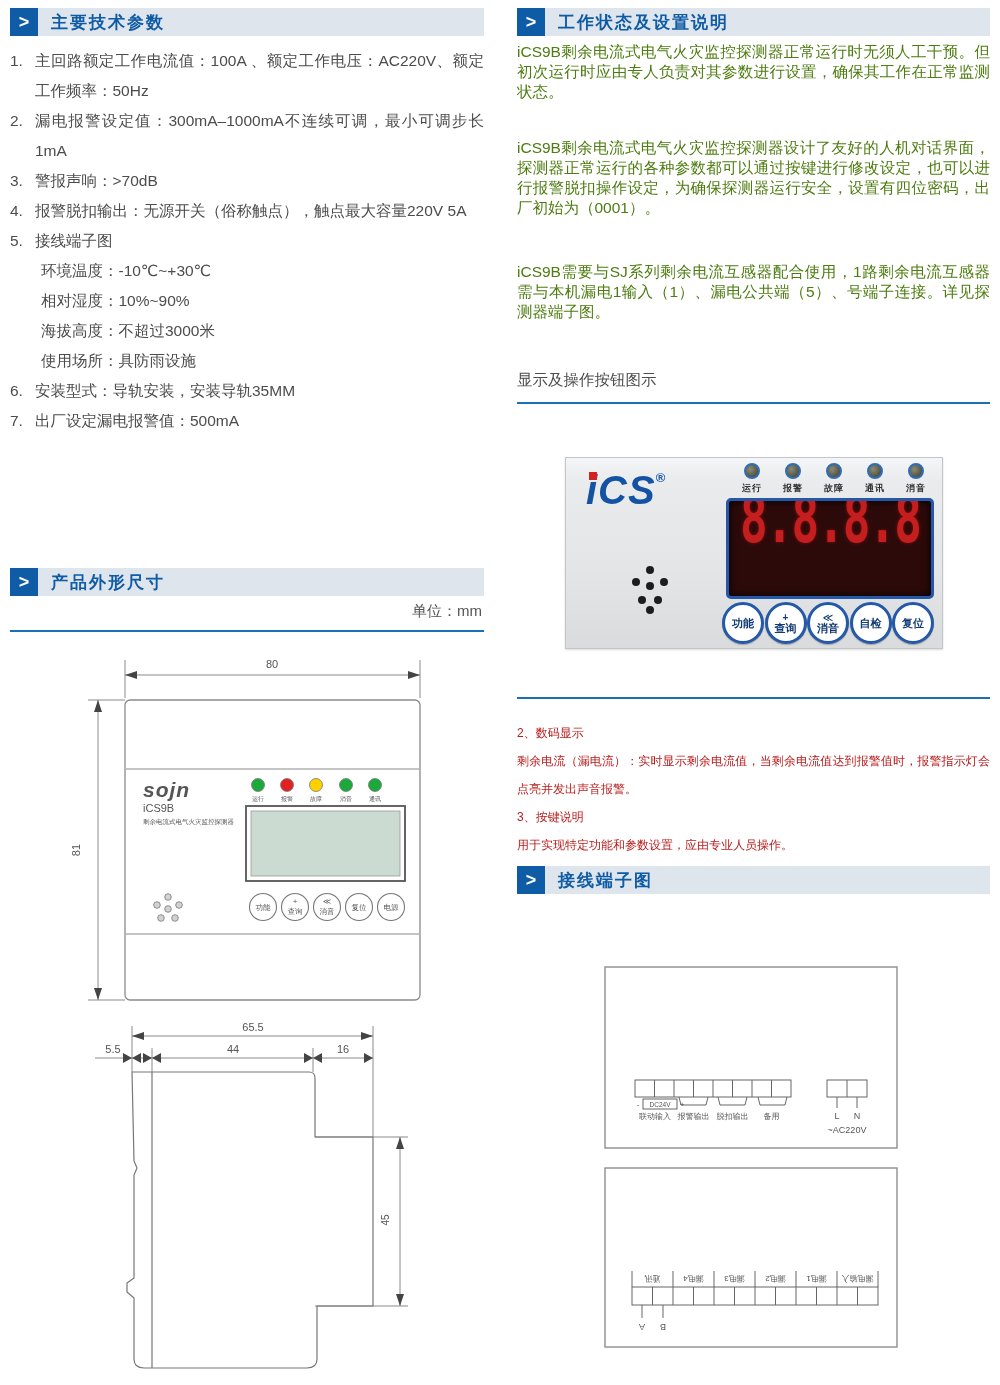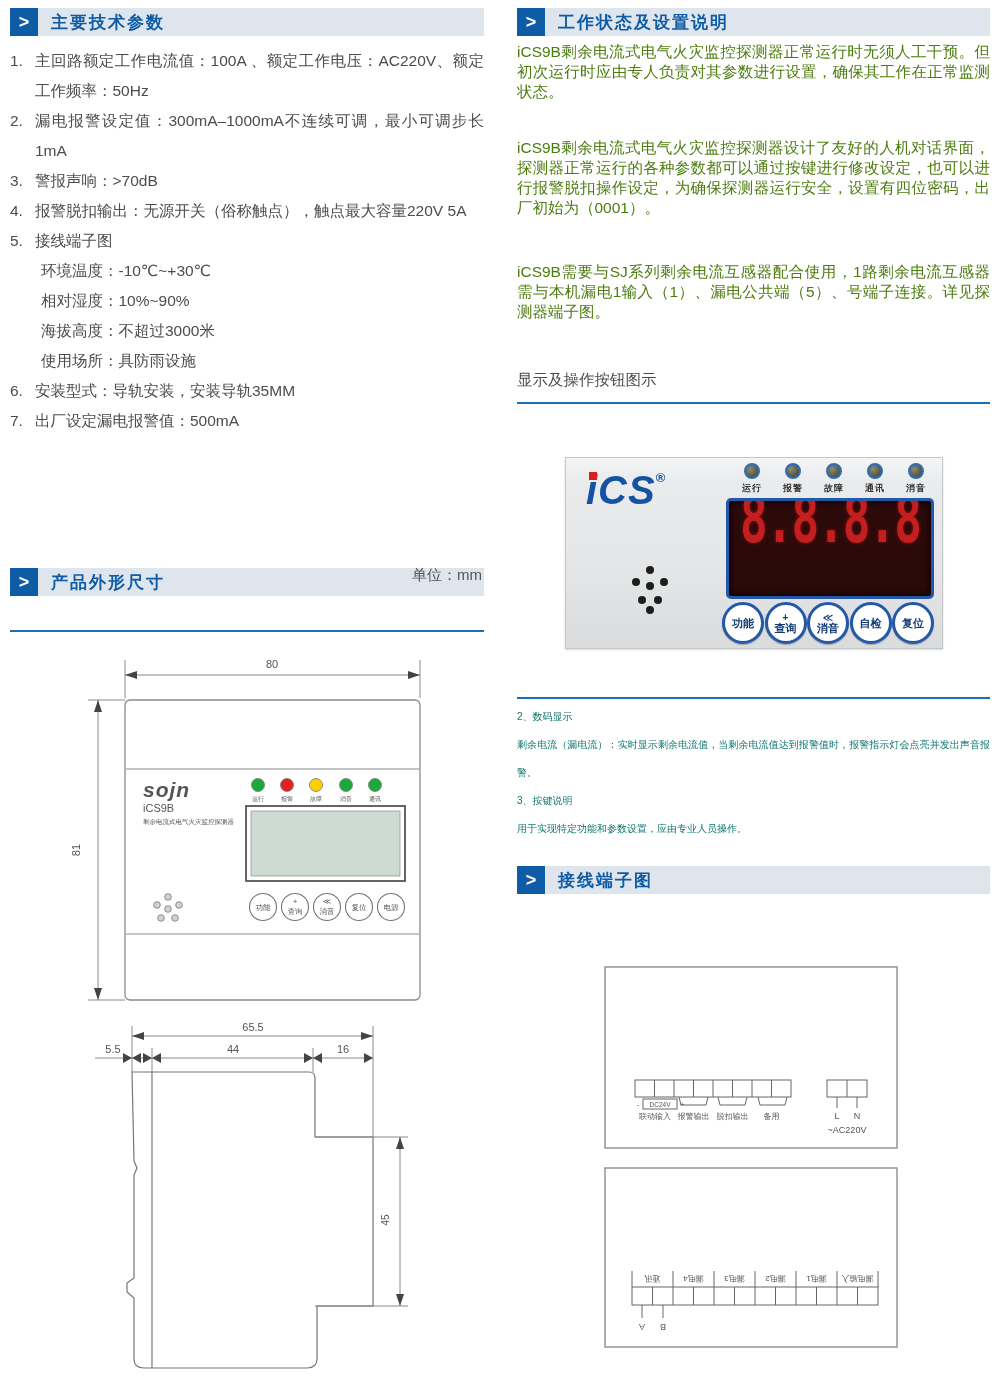--- a/index.html
+++ b/index.html
@@ -52,21 +52,21 @@
   .p-speaker i:nth-child(4){left:18px;top:16px;}
   .p-speaker i:nth-child(5){left:10px;top:30px;}
   .p-speaker i:nth-child(6){left:26px;top:30px;}
   .p-speaker i:nth-child(7){left:18px;top:40px;}
   .p-buttons{position:absolute;left:156px;top:144px;width:212px;display:flex;justify-content:space-between;}
   .p-btn{width:36px;height:36px;border-radius:50%;background:#ffffff;border:3px solid #2458a8;
          display:flex;flex-direction:column;align-items:center;justify-content:center;box-shadow:0 1px 1px rgba(0,0,0,.25);}
   .p-btn-top{font-size:10px;line-height:9px;color:#123a73;font-weight:bold;}
   .p-btn-label{font-size:11px;line-height:12px;color:#123a73;font-weight:bold;letter-spacing:0;}
 
-  .noteblock{position:absolute;left:0;right:0;font-size:10px;line-height:28px;color:#0f766e;text-align:justify;}
+  .noteblock{position:absolute;left:0;right:0;font-size:12px;line-height:28px;color:#b91c1c;text-align:justify;margin-top:16px;}
 </style>
 </head>
 <body>
 
 <div class="col col-left">
 
   <div class="sec-header" style="top:8px">
     <span class="sec-chevron">&gt;</span>
     <span class="sec-title">主要技术参数</span>
   </div>
@@ -106,21 +106,21 @@
       <span class="pnum">7.</span>
       <span>出厂设定漏电报警值：500mA</span>
     </div>
   </div>
 
   <div class="sec-header" style="top:568px">
     <span class="sec-chevron">&gt;</span>
     <span class="sec-title">产品外形尺寸</span>
   </div>
 
-  <div class="unitline" style="top:566px">单位：mm</div>
+  <div class="unitline" style="top:602px">单位：mm</div>
   <div class="bluerule" style="top:630px"></div>
 
   <svg style="top:648px" width="474" height="364" viewBox="0 0 474 364">
     <g stroke="#8a8a8a" stroke-width="1" fill="none">
       <line x1="115" y1="12" x2="115" y2="50"></line>
       <line x1="410" y1="12" x2="410" y2="50"></line>
       <line x1="115" y1="27" x2="410" y2="27"></line>
       <line x1="78" y1="52" x2="115" y2="52"></line>
       <line x1="78" y1="352" x2="115" y2="352"></line>
       <line x1="88" y1="52" x2="88" y2="352"></line>

